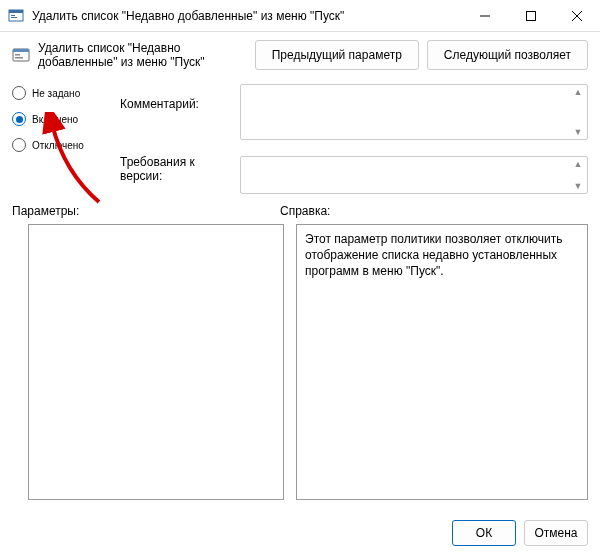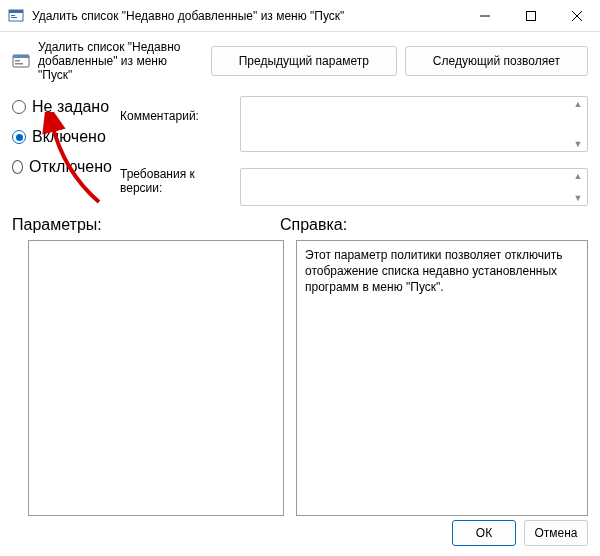--- a/index.html
+++ b/index.html
@@ -50,21 +50,21 @@
   }
   .subheader .sub-title {
     flex: 1;
     font-size: 12px;
   }
   .nav-buttons { display: flex; gap: 8px; }
   .nav-btn {
     border: 1px solid #ccc;
     border-radius: 3px;
     background: #fdfdfd;
-    padding: 7px 27px;
+    padding: 7px 16px;
     font-size: 12px;
   }
   .upper {
     display: flex;
     padding: 6px 12px 10px 12px;
     gap: 8px;
   }
   .radio-col {
     width: 100px;
     display: flex;
@@ -81,21 +81,21 @@
     width: 14px; height: 14px; border-radius: 50%;
     border: 1px solid #555;
     display: inline-flex; align-items: center; justify-content: center;
     background: #fff;
   }
   .radio.checked { border-color: #0067c0; }
   .radio.checked::after {
     content: ""; width: 7px; height: 7px; border-radius: 50%;
     background: #0067c0;
   }
-  .radio-label { font-size: 16px; }
+  .radio-label { font-size: 10px; }
   .meta-col {
     width: 112px;
     display: flex;
     flex-direction: column;
     gap: 44px;
     padding-top: 2px;
     justify-content: center;
   }
   .meta-label { font-size: 12px; }
   .fields-col {
@@ -131,21 +131,21 @@
     padding: 4px 18px 4px 6px;
     font-size: 12px;
     color: #000;
   }
   .section-labels {
     display: flex;
     padding: 0 12px;
     gap: 12px;
   }
   .section-labels .left-lbl { width: 256px; }
-  .section-labels div { font-size: 16px; }
+  .section-labels div { font-size: 12px; }
   .panels {
     display: flex;
     padding: 6px 12px 0 28px;
     gap: 12px;
   }
   .panel {
     border: 1px solid #999;
     background: #fff;
     height: 276px;
     overflow: hidden;

